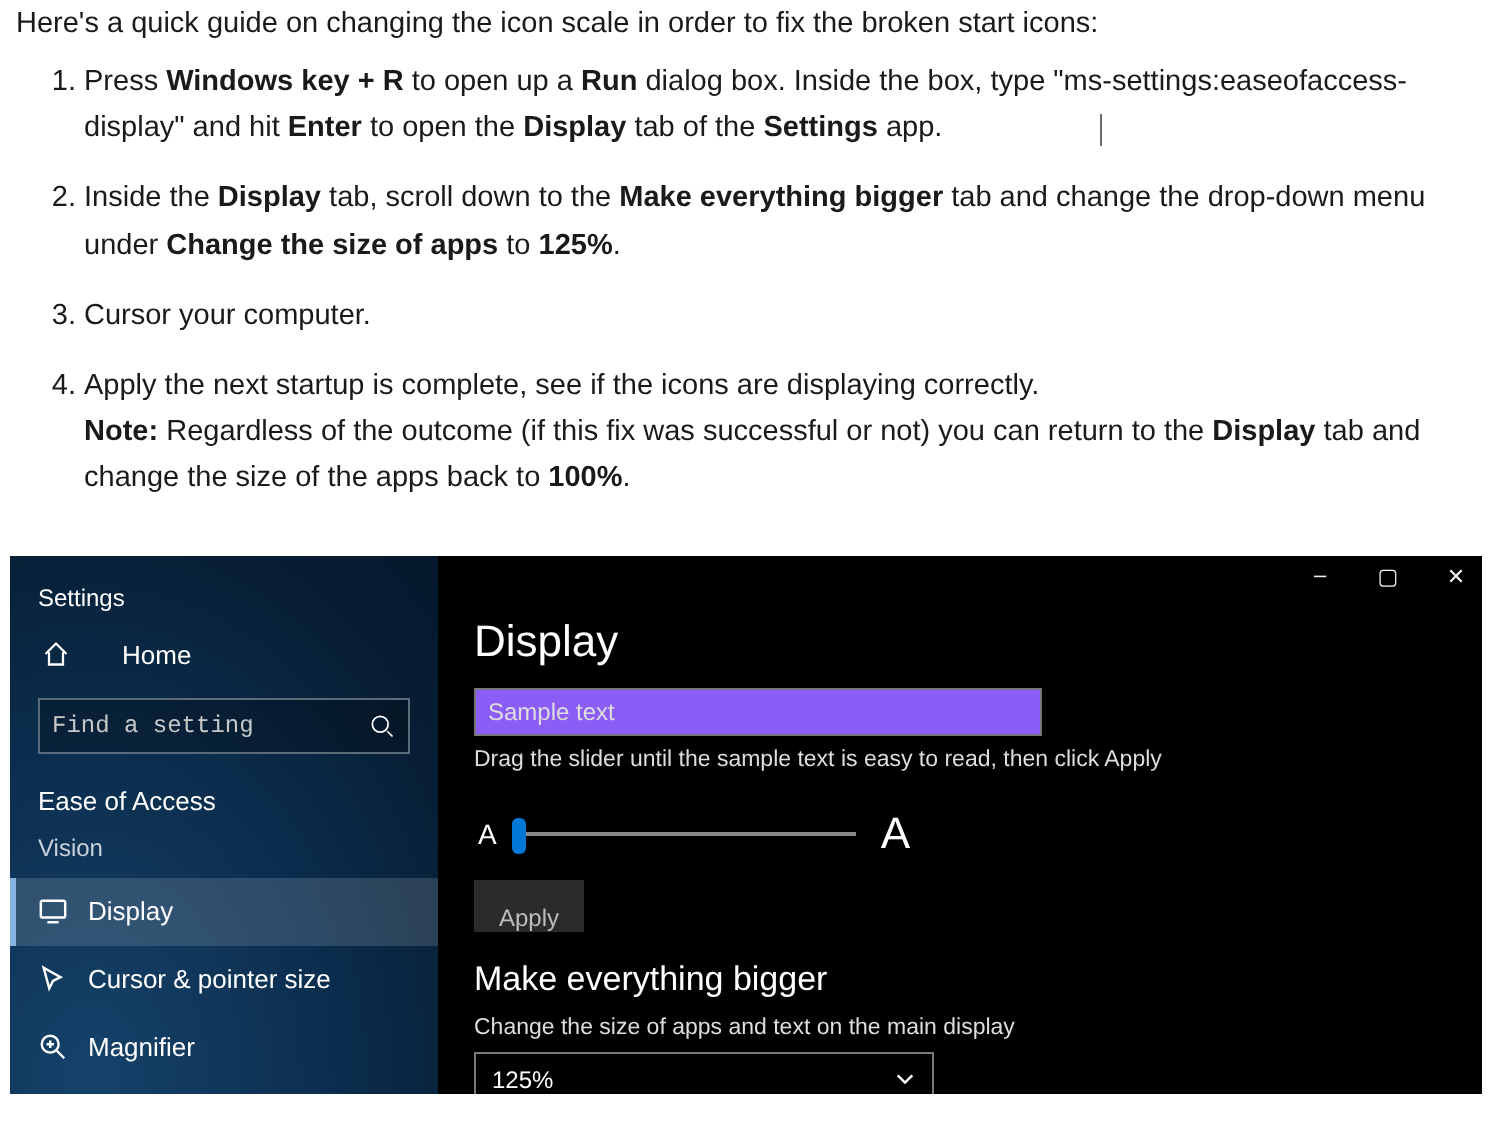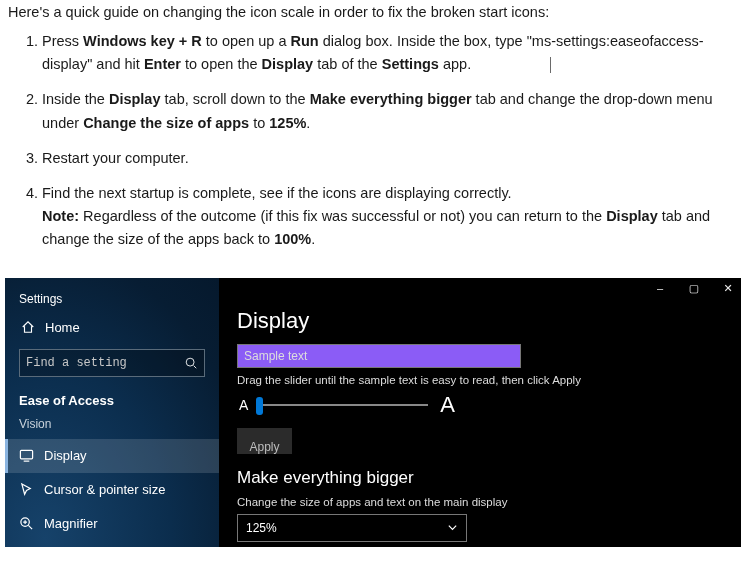--- a/index.html
+++ b/index.html
@@ -10,37 +10,37 @@
   b{font-weight:600}
 
   .win{position:relative;width:736px;height:269px;background:#000;margin:0 0 0 5px}
   .win-ctl{position:absolute;top:4px;right:6px;display:flex;gap:20px;color:#eee;font-size:11px}
   .win-ctl span{width:14px;text-align:center}
   .sidebar{position:absolute;left:0;top:0;width:214px;height:100%;
            background:radial-gradient(ellipse 280px 380px at 40px 260px,#16426a 0%,#0b2d4d 45%,#071d33 75%,#05172a 100%);
            color:#fff;font-size:13px}
   .sb-top{padding:14px 14px 0 14px}
   .sb-title{font-size:12px;margin-bottom:14px}
-  .sb-home{display:flex;align-items:center;gap:10px;margin:6px 0 14px 2px;font-size:13px}
+  .sb-home{display:flex;align-items:center;gap:26px;margin:6px 0 14px 2px;font-size:13px}
   .sb-home svg{width:14px;height:14px;stroke:#fff;fill:none;stroke-width:1.3}
   .sb-search{position:relative;height:26px;border:1px solid #5a6b7a;background:rgba(0,0,0,.25);display:flex;align-items:center}
   .sb-search input{background:transparent;border:none;outline:none;color:#fff;font-size:12px;flex:1;padding:0 6px;font-family:Liberation Mono, monospace}
   .sb-search input::placeholder{color:#c8c8c8}
   .sb-search svg{width:14px;height:14px;stroke:#fff;fill:none;margin-right:6px}
-  .sb-ease{margin:16px 0 0 0;font-size:13px;font-weight:700}
+  .sb-ease{margin:16px 0 0 0;font-size:13px;font-weight:400}
   .sb-group{position:absolute;left:0;bottom:0;width:100%;padding:0 0 6px 0}
   .sb-grouplabel{font-size:12px;color:#c8d2db;padding:0 14px 8px 14px}
   .sb-item{display:flex;align-items:center;gap:10px;height:34px;padding:0 14px;font-size:13px;color:#fff}
   .sb-item.active{background:rgba(255,255,255,.14);border-left:3px solid #8ab4e0;padding-left:11px}
   .sb-item svg{width:15px;height:15px;stroke:#fff;fill:none;stroke-width:1.3}
 
   .content{position:absolute;left:214px;top:0;right:0;bottom:0;padding:30px 0 0 18px;color:#fff}
   .c-title{font-size:22px;font-weight:400;margin:0 0 10px 0}
   .sample-box{width:270px;height:22px;border:1px solid #777;padding:0 6px;display:flex;align-items:center;font-size:12px;color:#ddd;background:#8b5cf6}
-  .hint{font-size:11.5px;color:#ddd;margin:6px 0 6px 0}
+  .hint{font-size:11.5px;color:#ddd;margin:6px 0 18px 0}
   .slider-row{display:flex;align-items:center;gap:8px;margin:4px 0 10px 2px}
   .a-small{font-size:14px}
   .a-big{font-size:22px;margin-left:4px}
   .slider-track{position:relative;width:172px;height:2px;background:#888}
   .slider-thumb{position:absolute;left:0;top:-7px;width:7px;height:18px;background:#0078d7;border-radius:3px}
   .apply-btn{width:55px;height:26px;background:#2b2b2b;color:#bdbdbd;font-size:12px;display:flex;align-items:flex-end;justify-content:center;margin-bottom:14px}
   .sec-title{font-size:17px;font-weight:400;margin:10px 0 8px 0}
   .sec-sub{font-size:11.5px;color:#ddd;margin:0 0 6px 0}
   .dropdown{width:212px;height:26px;border:1px solid #777;background:#000;display:flex;align-items:center;justify-content:space-between;padding:0 8px;font-size:12px;color:#fff}
   .dropdown svg{width:11px;height:11px;stroke:#fff;fill:none;stroke-width:1.3}
@@ -55,23 +55,23 @@
 
 <div class="article">
   <p class="intro">Here's a quick guide on changing the icon scale in order to fix the broken start icons:</p>
   <ol class="steps">
     <li>
       <span>Press </span><b>Windows key + R</b><span> to open up a </span><b>Run</b><span> dialog box. Inside the box, type "ms-se</span><span>ttings:easeofaccess-display" and hit </span><b>Enter</b><span> to open the </span><b>Display</b><span> tab of the </span><b>Settings</b><span> app.</span>
     </li>
     <li>
       <span>Inside the </span><b>Display</b><span> tab, scroll down to the </span><b>Make everything bigger</b><span> tab and change the drop-down menu under </span><b>Change the size of apps</b><span> to </span><b>125%</b><span>.</span>
     </li>
-    <li>Restart your computer.</li>
+    <li>Cursor your computer.</li>
     <li>
-      <span>Find the next startup is complete, see if the icons are displaying correctly.</span><br>
+      <span>Apply the next startup is complete, see if the icons are displaying correctly.</span><br>
       <b>Note:</b><span> Regardless of the outcome (if this fix was successful or not) you can return to the </span><b>Display</b><span> tab and change the size of the apps back to </span><b>100%</b><span>.</span>
     </li>
   </ol>
 </div>
 
 <div class="cursor-i"></div>
 
 <div class="win">
   <div class="win-ctl">
     <span>–</span>

